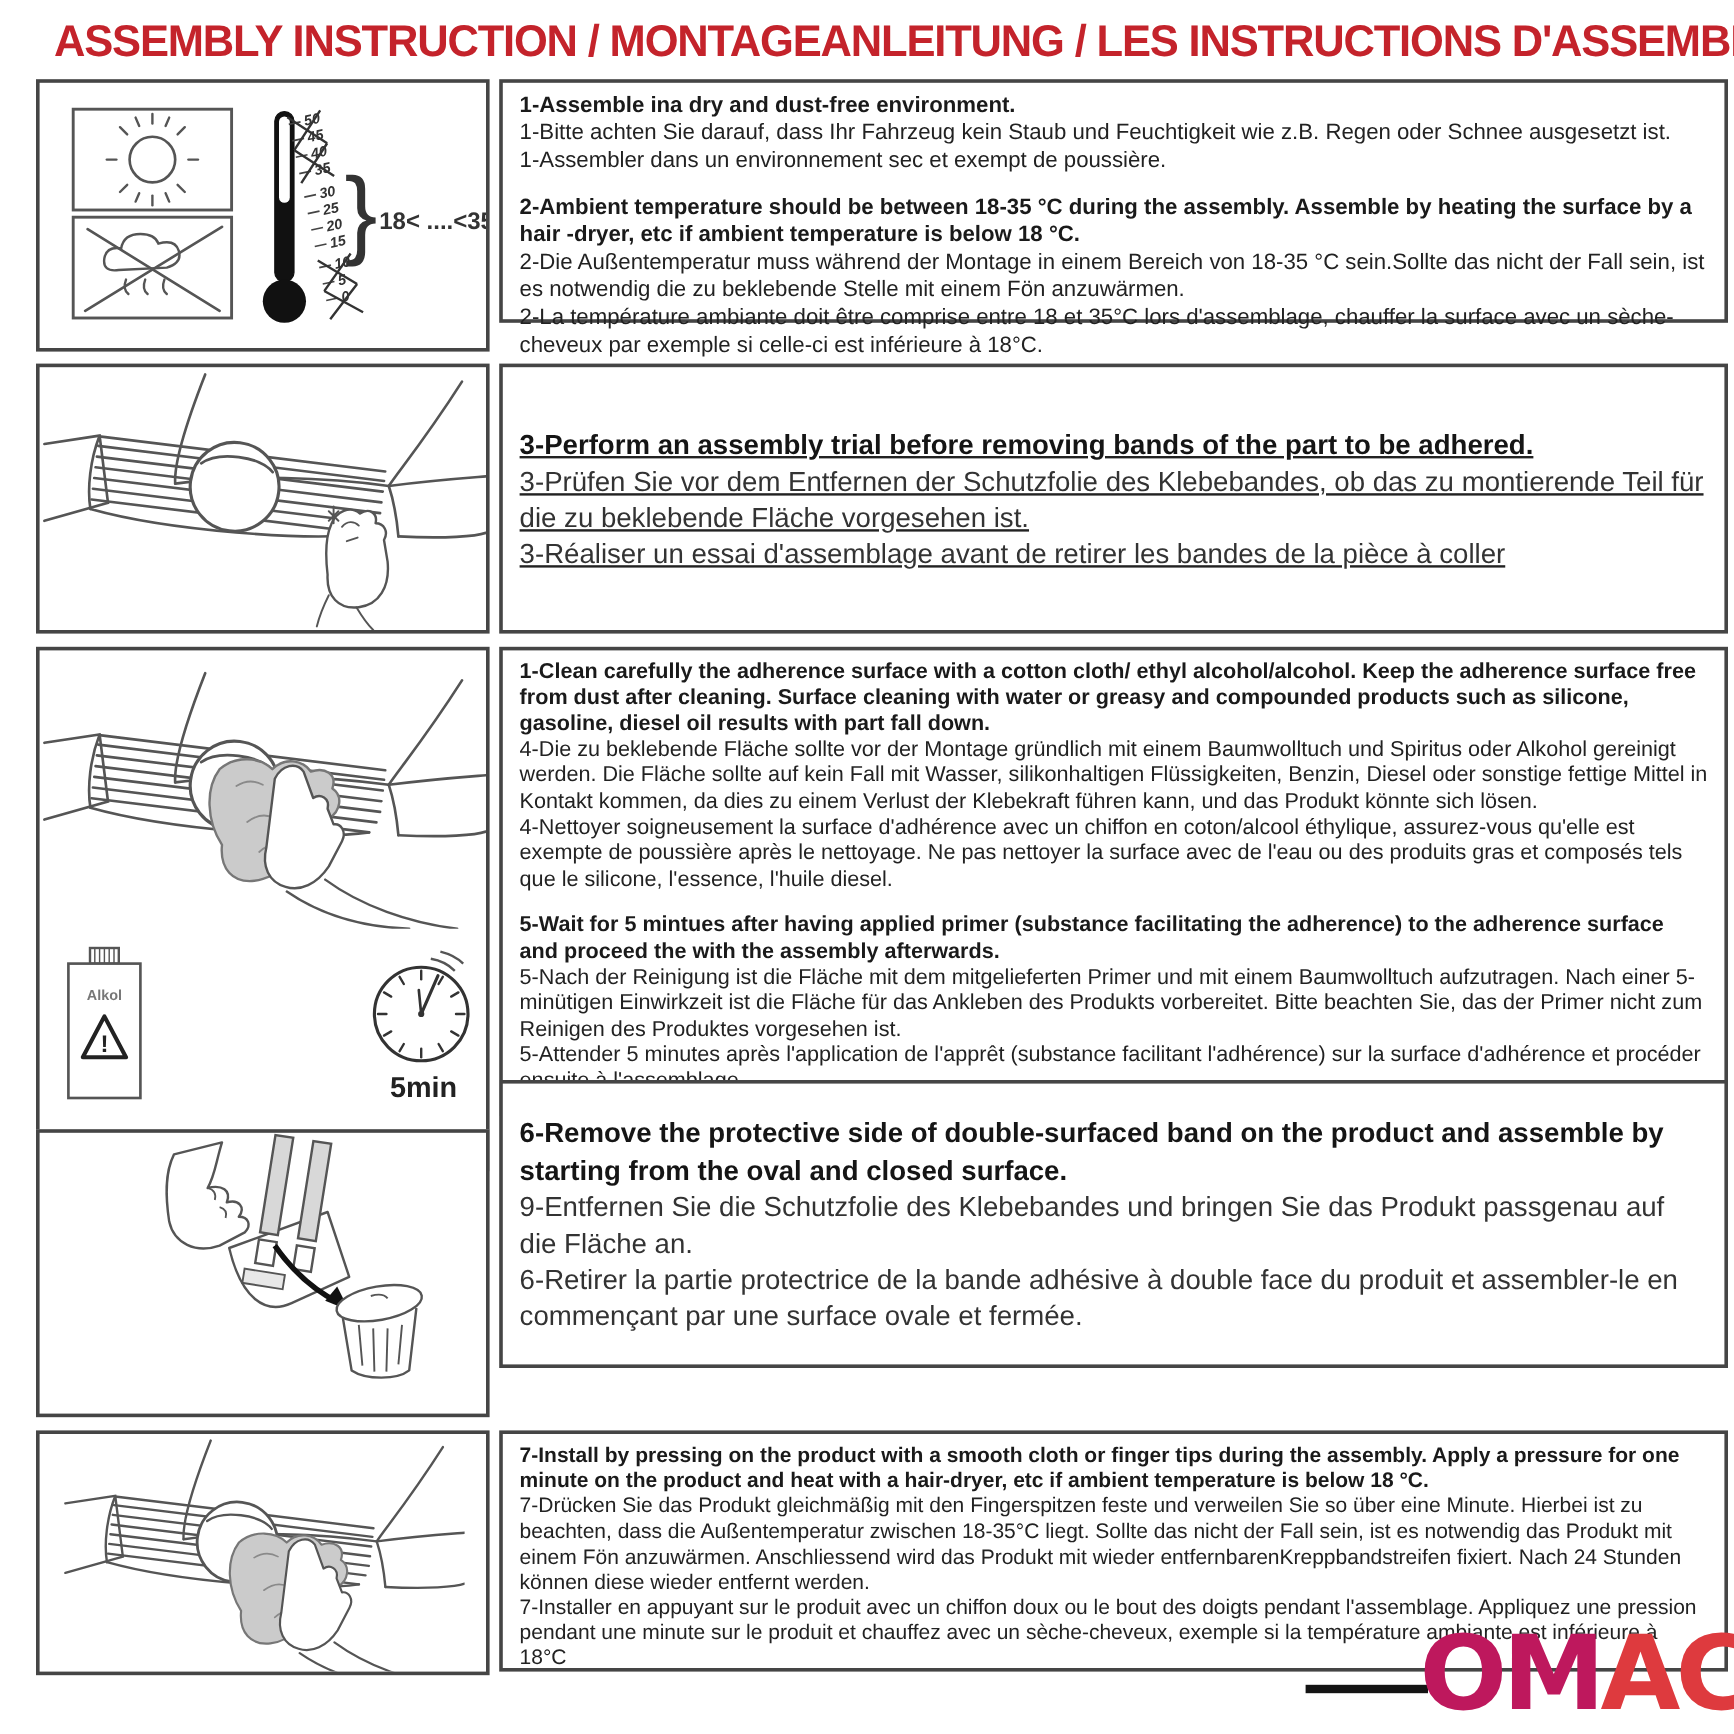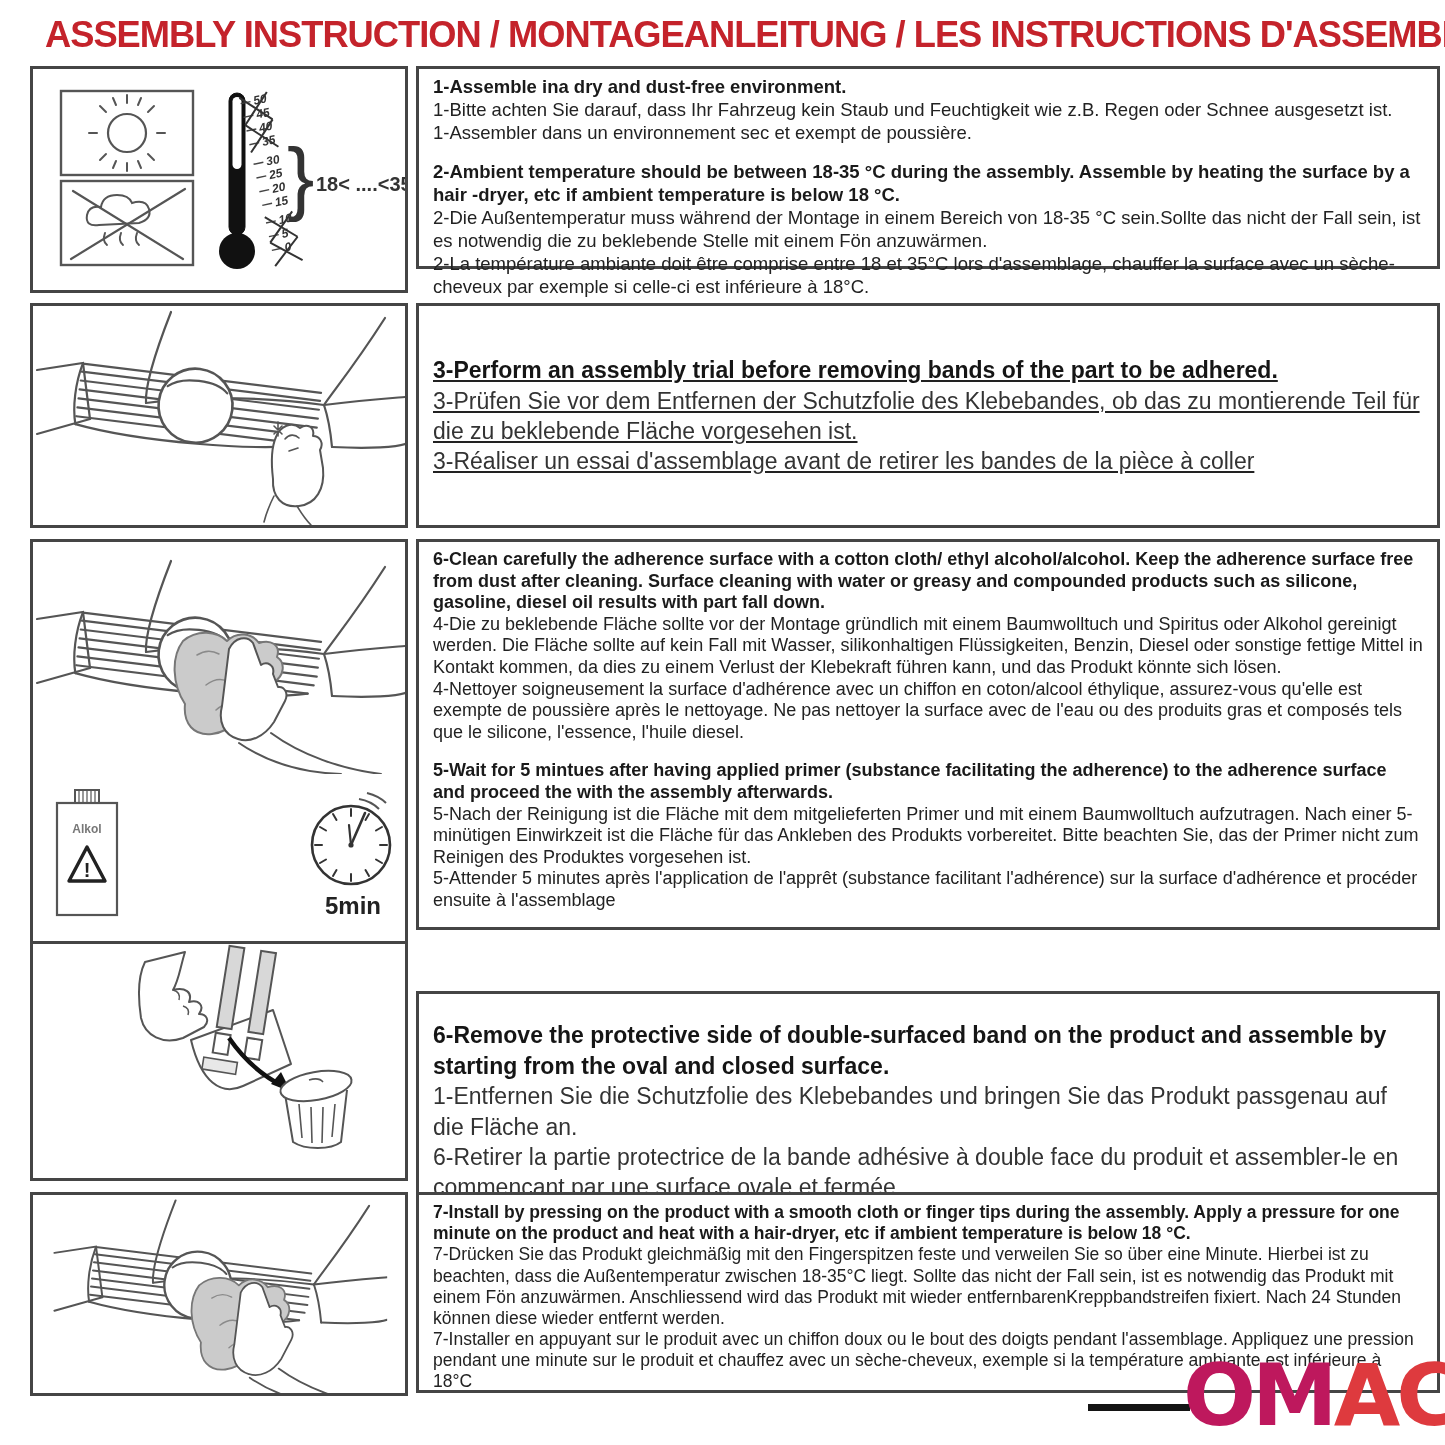--- a/index.html
+++ b/index.html
@@ -248,21 +248,21 @@
       <path d="M318,58 L316,38" stroke="#333" stroke-width="2.2" stroke-linecap="round"></path>
       <circle cx="318" cy="58" r="2.6" fill="#333"></circle>
       <path d="M326,12 q12,2 20,10" fill="none" stroke="#555" stroke-width="2"></path>
       <path d="M334,6 q12,3 19,10" fill="none" stroke="#555" stroke-width="2"></path>
       <text x="320" y="127" font-size="24" font-weight="700" fill="#222" text-anchor="middle">5min</text>
     </g>
   </svg>
 </div>
 <div class="box cell-right textcell r3" style="top:539px;height:391px;">
   <div>
-      <div class="para bold">6-Clean carefully the adherence surface with a cotton cloth/ ethyl alcohol/alcohol. Keep the adherence surface free from dust after cleaning. Surface cleaning with water or greasy and compounded products such as silicone, gasoline, diesel oil results with part fall down.</div>
+      <div class="para bold">1-Clean carefully the adherence surface with a cotton cloth/ ethyl alcohol/alcohol. Keep the adherence surface free from dust after cleaning. Surface cleaning with water or greasy and compounded products such as silicone, gasoline, diesel oil results with part fall down.</div>
       <div class="para">4-Die zu beklebende Fläche sollte vor der Montage gründlich mit einem Baumwolltuch und Spiritus oder Alkohol gereinigt werden. Die Fläche sollte auf kein Fall mit Wasser, silikonhaltigen Flüssigkeiten, Benzin, Diesel oder sonstige fettige Mittel in Kontakt kommen, da dies zu einem Verlust der Klebekraft führen kann, und das Produkt könnte sich lösen.</div>
       <div class="para">4-Nettoyer soigneusement la surface d'adhérence avec un chiffon en coton/alcool éthylique, assurez-vous qu'elle est exempte de poussière après le nettoyage. Ne pas nettoyer la surface avec de l'eau ou des produits gras et composés tels que le silicone, l'essence, l'huile diesel.</div>
       <div class="gap"></div>
       <div class="para bold">5-Wait for 5 mintues after having applied primer (substance facilitating the adherence) to the adherence surface and proceed the with the assembly afterwards.</div>
       <div class="para">5-Nach der Reinigung ist die Fläche mit dem mitgelieferten Primer und mit einem Baumwolltuch aufzutragen. Nach einer 5-minütigen Einwirkzeit ist die Fläche für das Ankleben des Produkts vorbereitet. Bitte beachten Sie, das der Primer nicht zum Reinigen des Produktes vorgesehen ist.</div>
       <div class="para">5-Attender 5 minutes après l'application de l'apprêt (substance facilitant l'adhérence) sur la surface d'adhérence et procéder ensuite à l'assemblage</div>
     </div>
 </div>
 
 <div class="box cell-left r4" style="top:941px;height:240px;">
@@ -293,24 +293,24 @@
     <g fill="#fff" stroke="#555" stroke-width="2">
       <path d="M252,150 L260,198 C272,206 298,206 308,198 L314,146"></path>
       <ellipse cx="283" cy="142" rx="36" ry="14" transform="rotate(-10 283 142)"></ellipse>
       <path d="M276,136 q10,-3 14,2" fill="none" stroke-width="1.6"></path>
       <g stroke-width="1.6">
           <path d="M266,160 l3,34 M278,163 l1,36 M290,163 l-1,36 M302,160 l-3,33"></path>
         </g>
     </g>
   </svg>
 </div>
-<div class="box cell-right textcell center-v r4" style="top:991px;height:240px;">
+<div class="box cell-right textcell center-v r4" style="top:900px;height:240px;">
   <div>
       <div class="para bold">6-Remove the protective side of double-surfaced band on the product and assemble by starting from the oval and closed surface.</div>
-      <div class="para">1-Entfernen Sie die Schutzfolie des Klebebandes und bringen Sie das Produkt passgenau auf die Fläche an.</div>
+      <div class="para">9-Entfernen Sie die Schutzfolie des Klebebandes und bringen Sie das Produkt passgenau auf die Fläche an.</div>
       <div class="para">6-Retirer la partie protectrice de la bande adhésive à double face du produit et assembler-le en commençant par une surface ovale et fermée.</div>
     </div>
 </div>
 
 <div class="box cell-left r5" style="top:1192px;height:204px;">
   <svg class="illus" viewBox="0 0 372 219" width="372" height="198" preserveAspectRatio="xMidYMid meet">
     <use href="#sym-car" xlink:href="#sym-car"></use>
     <g transform="translate(14 14)">
       <use href="#sym-hand-cloth" xlink:href="#sym-hand-cloth"></use>
     </g>

